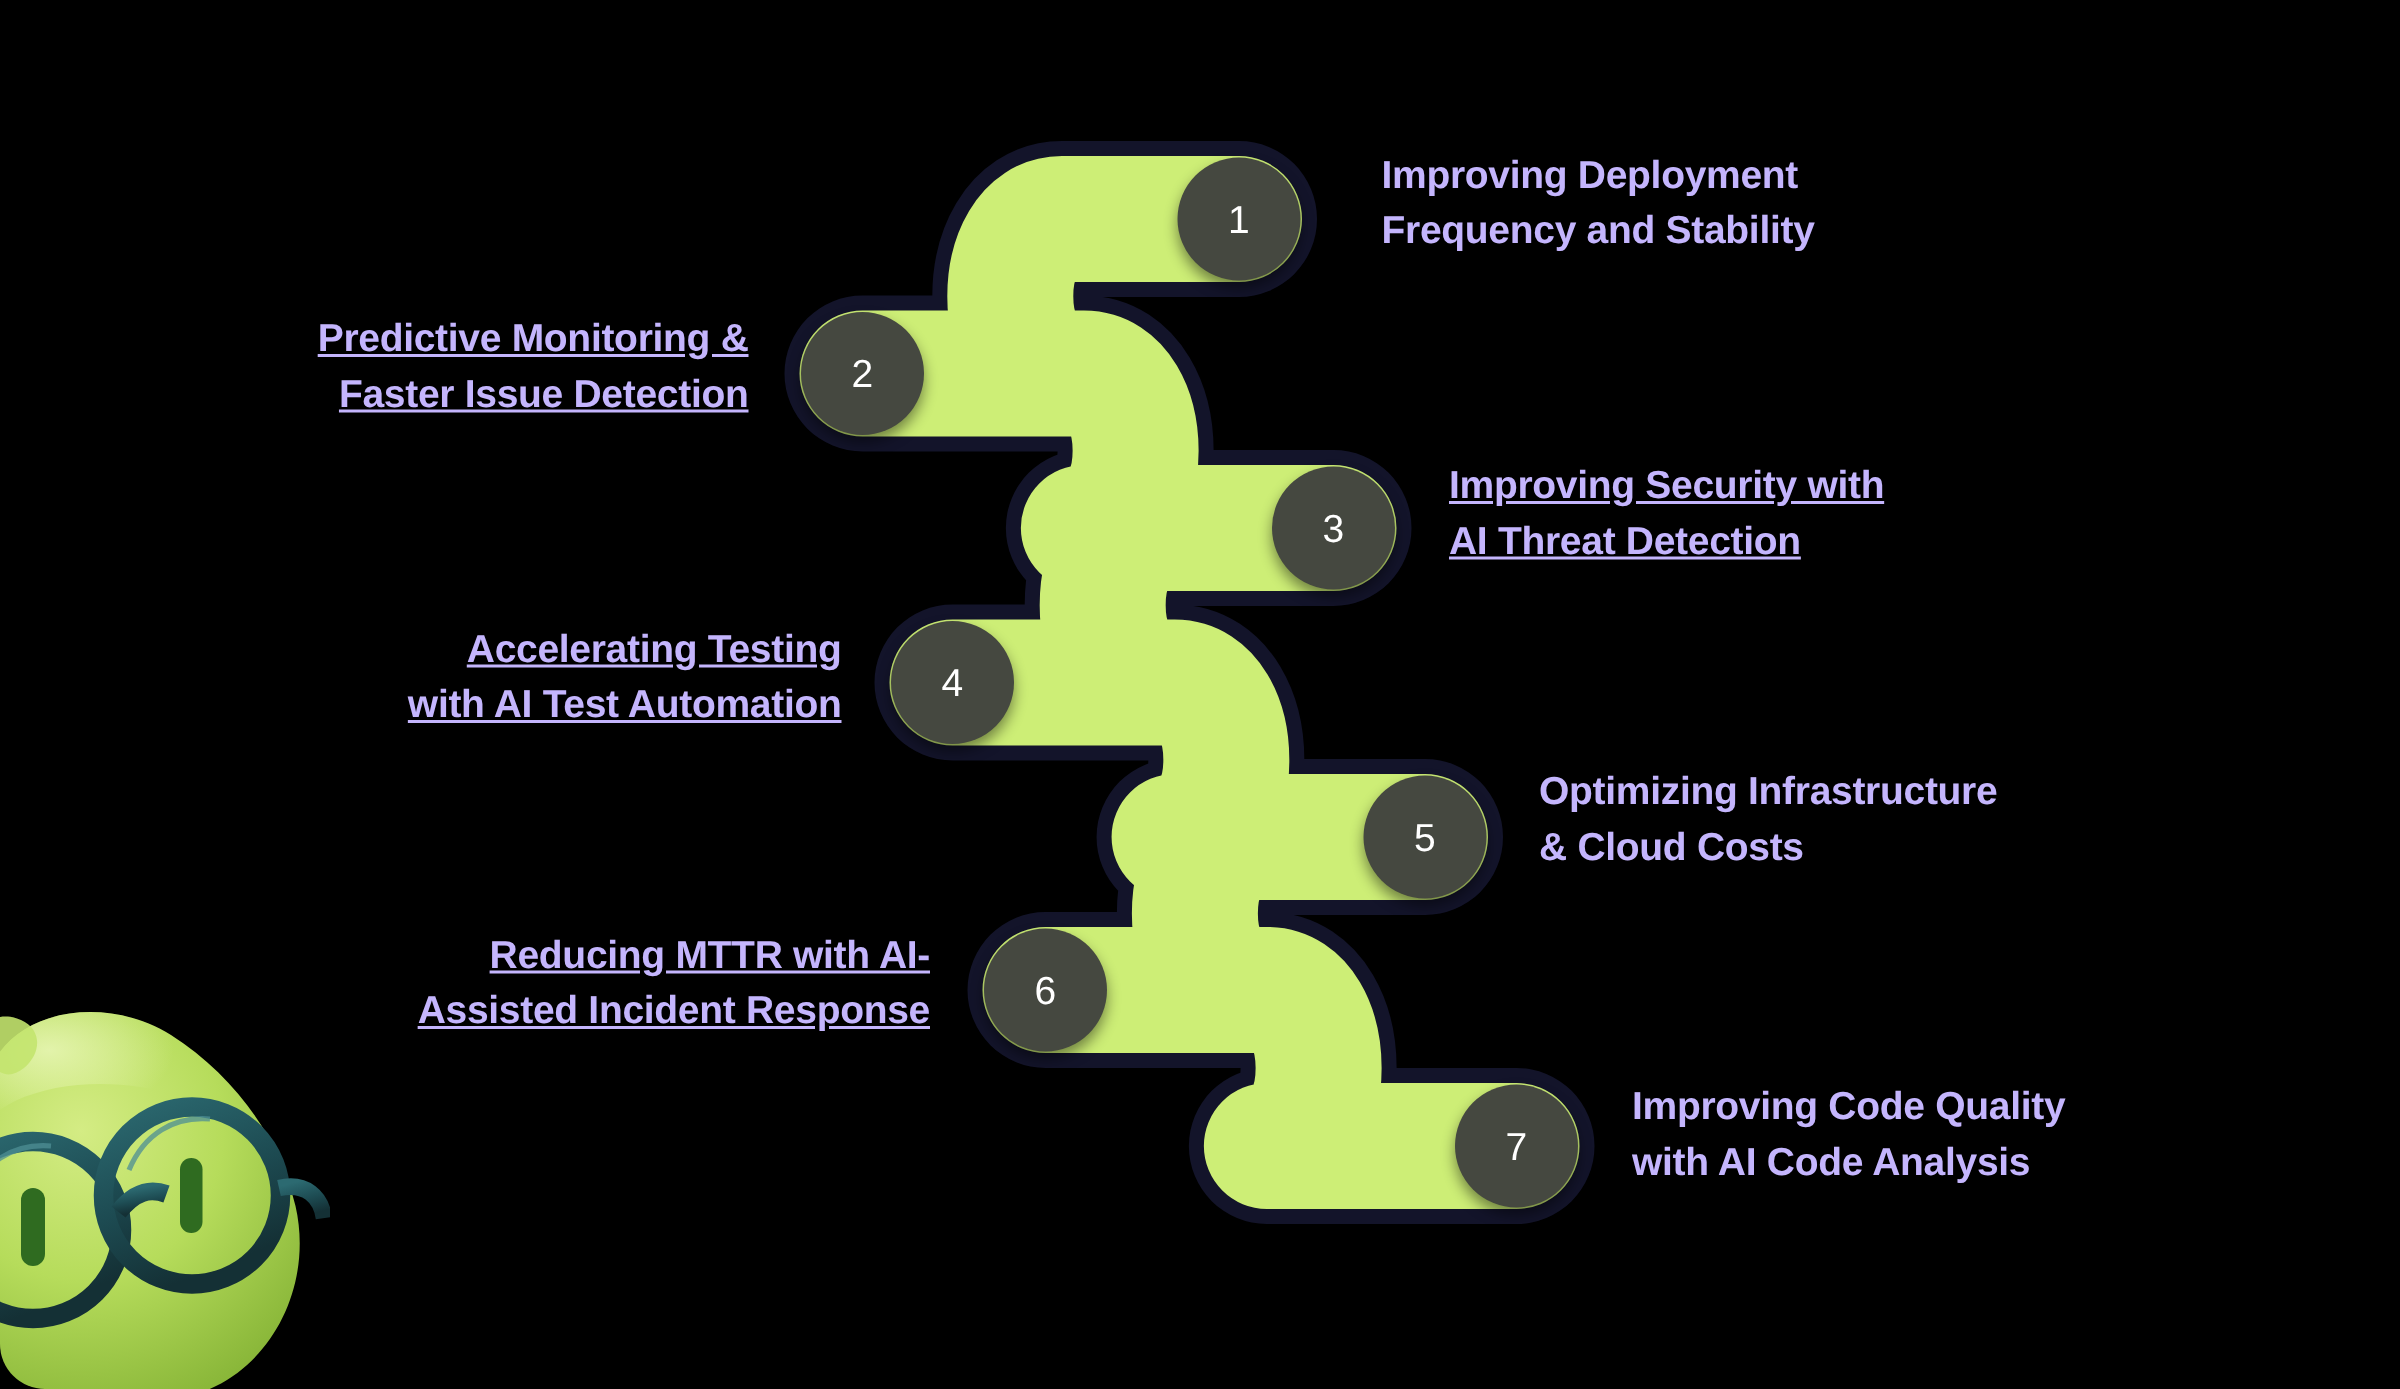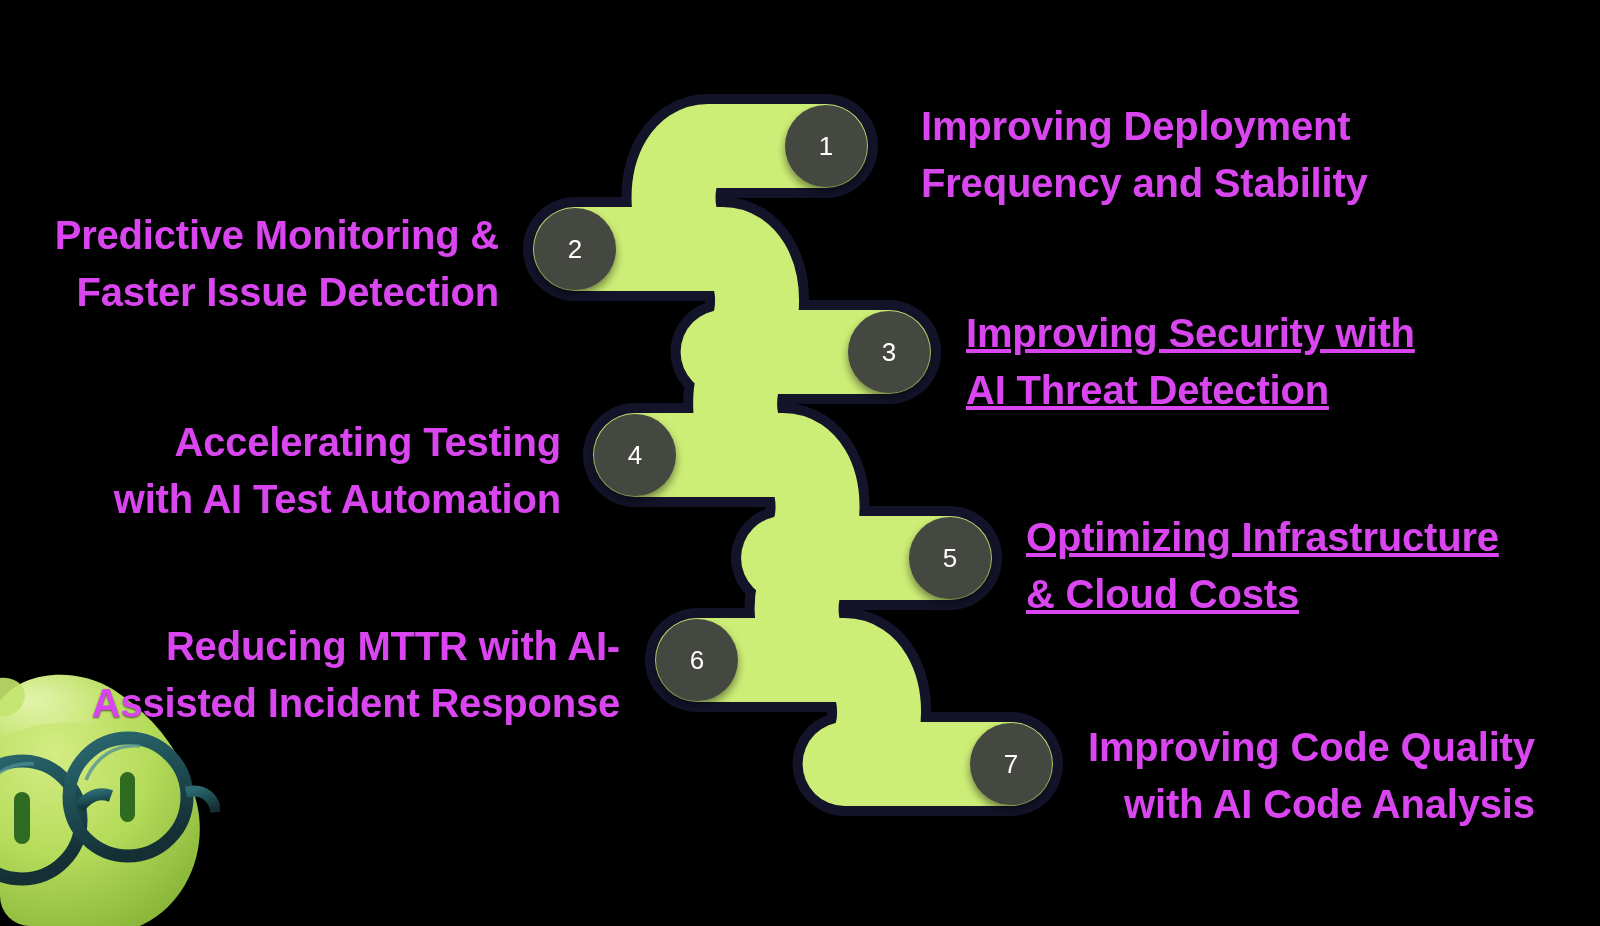--- a/index.html
+++ b/index.html
@@ -47,31 +47,31 @@
     font-size: 26px;
     font-weight: 400;
     line-height: 1;
     font-family: "Liberation Sans", sans-serif;
     letter-spacing: 0.2px;
     user-select: none;
   }
   
   .label {
     position: absolute;
-    color: #d946ef;
-    font-size: 40px;
+    color: #c4b5fd;
+    font-size: 26px;
     font-weight: bold;
     line-height: 1.42;
     letter-spacing: -0.2px;
     z-index: 6;
     white-space: pre-line;
     text-shadow: 0 1px 2px rgba(0,0,0,0.6);
   }
   .label.right { text-align: left; }
-  .label.left  { text-align: right; }
+  .label.left  { text-align: right; text-decoration: underline; }
 
   
   #mascot {
     position: absolute;
     left: -52px;
     top: 662px;
     width: 272px;
     height: 275px;
     z-index: 4;
   }
@@ -110,31 +110,31 @@
       <div class="label right" style="left: 966px; top: 305px; text-decoration: underline;">Improving Security with
 AI Threat Detection</div>
       <div class="node" style="left: 635px; top: 455px;">
         <span class="node-num">4</span>
       </div>
       <div class="label left" style="right: 1039px; top: 414px;">Accelerating Testing
 with AI Test Automation</div>
       <div class="node" style="left: 950px; top: 558px;">
         <span class="node-num">5</span>
       </div>
-      <div class="label right" style="left: 1026px; top: 509px; text-decoration: underline;">Optimizing Infrastructure
+      <div class="label right" style="left: 1026px; top: 509px;">Optimizing Infrastructure
 &amp; Cloud Costs</div>
       <div class="node" style="left: 697px; top: 660px;">
         <span class="node-num">6</span>
       </div>
       <div class="label left" style="right: 980px; top: 618px; margin-left: 34px;">Reducing MTTR with AI-
 Assisted Incident Response</div>
       <div class="node" style="left: 1011px; top: 764px;">
         <span class="node-num">7</span>
       </div>
-      <div class="label right" style="left: 1088px; top: 719px; text-align: right;">Improving Code Quality
+      <div class="label right" style="left: 1088px; top: 719px;">Improving Code Quality
 with AI Code Analysis</div>
     </div>
 
   <svg id="mascot" viewBox="0 0 272 275">
     <defs>
       <radialGradient id="blob-grad" cx="42%" cy="30%" r="82%">
         <stop offset="0%" stop-color="#d4ec84"></stop>
         <stop offset="46%" stop-color="#b6dc5b"></stop>
         <stop offset="100%" stop-color="#7fae31"></stop>
       </radialGradient>

